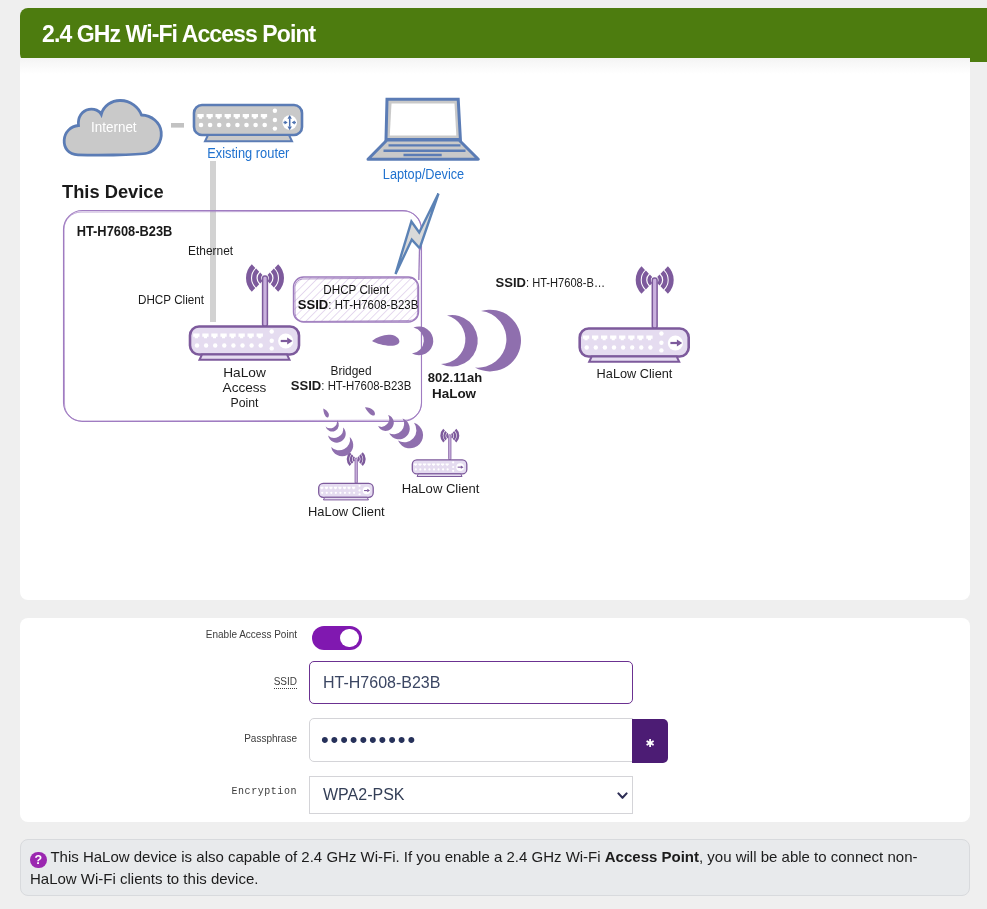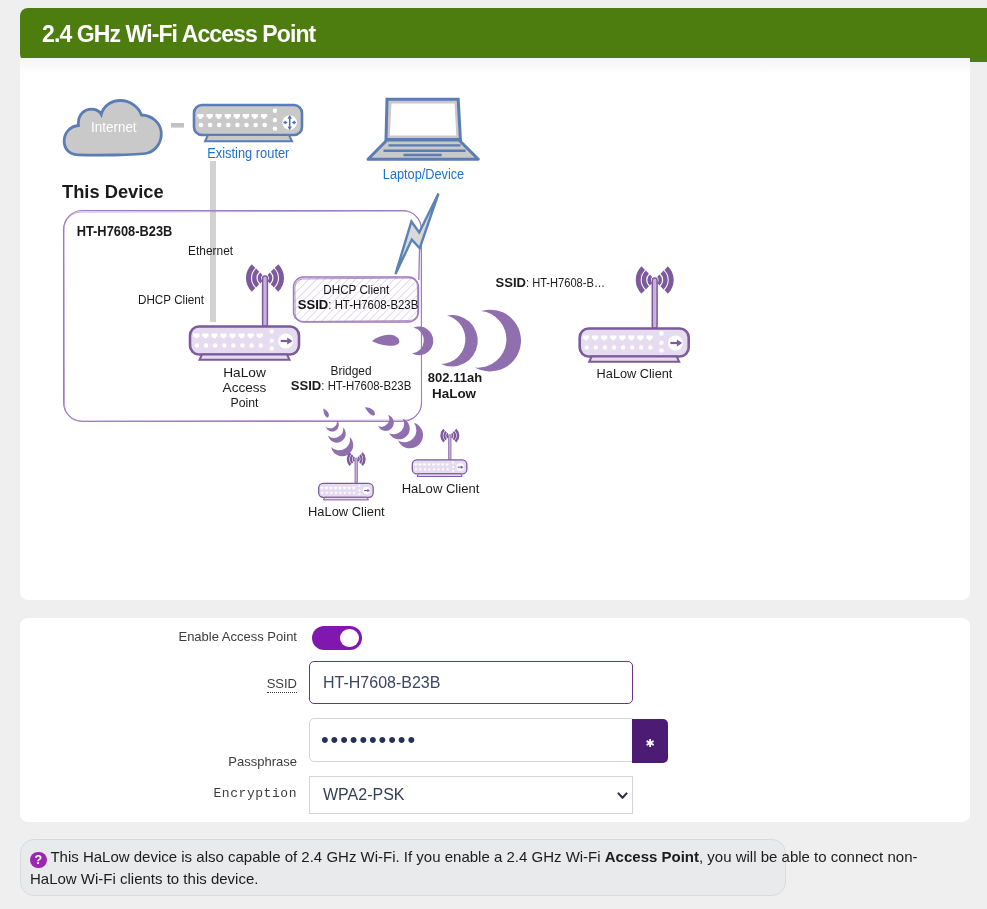--- a/index.html
+++ b/index.html
@@ -1,24 +1,24 @@
 <!DOCTYPE html>
 <html><head>
 <meta charset="utf-8">
 <style>
 html,body{margin:0;padding:0;}
 body{width:987px;height:909px;background:#efefef;font-family:"Liberation Sans",sans-serif;position:relative;overflow:hidden;}
 .hdr{position:absolute;left:20px;top:8px;width:984px;height:54px;background:#4d7c0f;border-radius:8px;box-sizing:border-box;}
 .hdr span{position:absolute;left:22px;top:50%;transform:translateY(-52%);color:#fff;font-size:23px;font-weight:bold;letter-spacing:-0.9px;}
 .panel1{position:absolute;left:20px;top:58px;width:950px;height:542px;background:linear-gradient(#f4f4f4 0,#ffffff 16px);border-radius:0 0 8px 8px;}
 .panel2{position:absolute;left:20px;top:618px;width:950px;height:204px;background:#fff;border-radius:8px;}
-.note{position:absolute;left:20px;top:839px;width:766px;height:57px;background:#e8eaec;border:1px solid #d8dadd;border-radius:14px;box-sizing:border-box;}
+.note{position:absolute;left:20px;top:839px;width:950px;height:57px;background:#e8eaec;border:1px solid #d8dadd;border-radius:8px;box-sizing:border-box;}
 .note .txt{position:absolute;left:9px;top:6px;width:920px;font-size:15px;color:#1c1c1c;line-height:21.5px;}
 .qi{display:inline-block;width:16.5px;height:16.5px;border-radius:50%;background:#9b27b0;color:#fff;font-size:12.5px;font-weight:bold;text-align:center;line-height:16.5px;vertical-align:-1.5px;}
-.lbl{position:absolute;right:690px;text-align:right;font-size:13px;color:#3c3c3c;white-space:nowrap;}
+.lbl{position:absolute;right:690px;text-align:right;font-size:10px;color:#3c3c3c;white-space:nowrap;}
 .toggle{position:absolute;left:312px;top:626px;width:50px;height:24px;border-radius:12px;background:#8018b0;}
 .toggle i{position:absolute;right:3px;top:2.7px;width:18.6px;height:18.6px;border-radius:50%;background:#fff;}
 .inp{position:absolute;left:309px;width:324px;box-sizing:border-box;background:#fff;font-size:16px;color:#3b4663;display:flex;align-items:center;padding-left:13px;}
 #ssid{top:661px;height:43px;border:1.5px solid #6b3191;border-radius:5px;}
 #pass{top:718px;height:44px;border:1px solid #d4d4d8;border-radius:5px 0 0 5px;font-size:22px;letter-spacing:1.9px;color:#26315a;padding-left:11px;}
 #passbtn{position:absolute;left:632px;top:719px;width:36px;height:44px;background:#4c1c74;border-radius:0 5px 5px 0;color:#fff;text-align:center;}
 #passbtn span{position:absolute;left:0;right:0;top:17.5px;font-size:11px;}
 #enc{top:776px;height:38px;border:1px solid #d4d4d8;border-radius:0;color:#343f57;}
 #chev{position:absolute;left:616.5px;top:792px;}
 .dg{position:absolute;left:20px;top:62px;}
@@ -187,21 +187,21 @@
 <text x="381.7" y="431" font-size="13.5" fill="#1c1c1c" textLength="77.6" lengthAdjust="spacingAndGlyphs">HaLow Client</text>
 </svg>
 
 <div class="panel2"></div>
 <div class="lbl" style="top:629px;">Enable Access Point</div>
 <div class="toggle">
     <i></i>
   </div>
 <div class="lbl" style="top:676px;"><span style="border-bottom:1.5px dotted #3c3c3c;padding-bottom:1px;">SSID</span></div>
 <div class="inp" id="ssid">HT-H7608-B23B</div>
-<div class="lbl" style="top:754px;">Passphrase</div>
+<div class="lbl" style="top:733px;">Passphrase</div>
 <div class="inp" id="pass">••••••••••</div>
 <div id="passbtn">
     <span>✱</span>
   </div>
 <div class="lbl" style="top:786px;letter-spacing:0.55px;font-family:Liberation Mono, monospace;">Encryption</div>
 <div class="inp" id="enc">WPA2-PSK</div>
 <svg id="chev" width="11" height="8" viewBox="0 0 11 8">
     <path d="M1.4,1.4 L5.5,5.8 L9.6,1.4" fill="none" stroke="#2e2e55" stroke-width="2.1" stroke-linecap="round" stroke-linejoin="round"></path>
   </svg>
 

